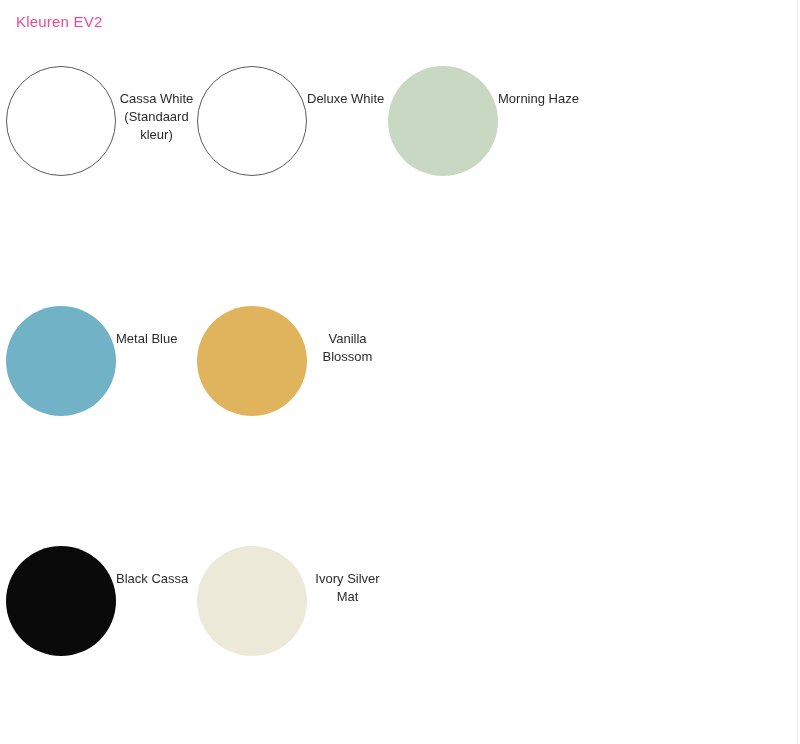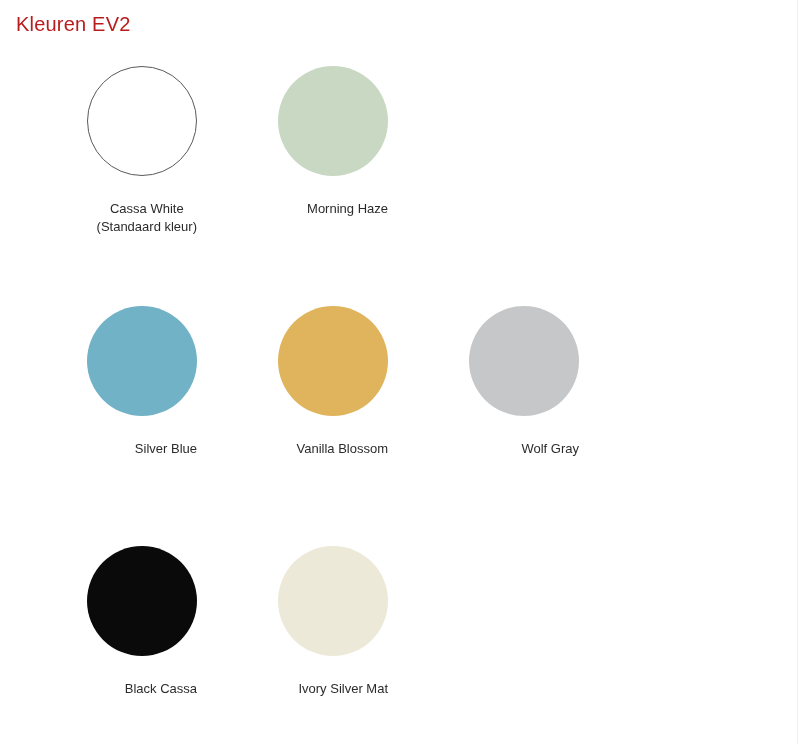--- a/index.html
+++ b/index.html
@@ -31,46 +31,46 @@
     position: relative;
     width: 800px;
     height: 744px;
     box-sizing: border-box;
   }
 
   .page-title {
     position: absolute;
     left: 16px;
     top: 13px;
-    font-size: 20px;
+    font-size: 15px;
     font-weight: 400;
     letter-spacing: 0.2px;
-    color: #b91c1c;
+    color: #ec4899;
     margin: 0;
     white-space: nowrap;
   }
 
   .swatch-grid {
     position: absolute;
     left: 0;
     top: 66px;
     width: 800px;
   }
 
   .swatch-row {
     display: flex;
     width: 800px;
     height: 240px;
   }
 
   .swatch-cell {
     width: 191px;
     display: flex;
-    flex-direction: column;
-    align-items: flex-end;
+    flex-direction: row;
+    align-items: flex-start;
   }
   
   .swatch-row .swatch-cell:first-child {
     margin-left: 6px;
   }
 
   .swatch-circle {
     width: 110px;
     height: 110px;
     border-radius: 50%;
@@ -107,37 +107,37 @@
 
   <div class="swatch-grid">
 
     <div class="swatch-row">
       <div class="swatch-cell">
         <div class="swatch-circle outlined" style="background-color: rgb(255, 255, 255);"></div>
         <div class="swatch-label">Cassa White
 (Standaard kleur)</div>
       </div>
       <div class="swatch-cell">
+        <div class="swatch-circle outlined" style="background-color: rgb(255, 255, 255);"></div>
+        <div class="swatch-label">Deluxe White</div>
+      </div>
+      <div class="swatch-cell">
         <div class="swatch-circle" style="background-color: rgb(201, 216, 194);"></div>
         <div class="swatch-label">Morning Haze</div>
       </div>
     </div>
 
     <div class="swatch-row">
       <div class="swatch-cell">
         <div class="swatch-circle" style="background-color: rgb(114, 178, 198);"></div>
-        <div class="swatch-label">Silver Blue</div>
+        <div class="swatch-label">Metal Blue</div>
       </div>
       <div class="swatch-cell">
         <div class="swatch-circle" style="background-color: rgb(223, 180, 92);"></div>
         <div class="swatch-label">Vanilla Blossom</div>
-      </div>
-      <div class="swatch-cell">
-        <div class="swatch-circle" style="background-color: rgb(198, 199, 200);"></div>
-        <div class="swatch-label">Wolf Gray</div>
       </div>
     </div>
 
     <div class="swatch-row">
       <div class="swatch-cell">
         <div class="swatch-circle" style="background-color: rgb(10, 10, 10);"></div>
         <div class="swatch-label">Black Cassa</div>
       </div>
       <div class="swatch-cell">
         <div class="swatch-circle" style="background-color: rgb(237, 233, 216);"></div>

